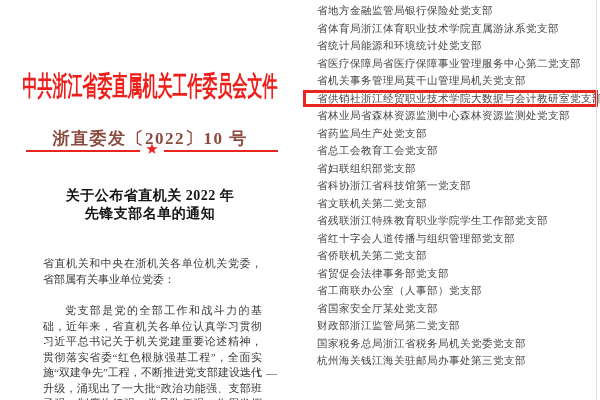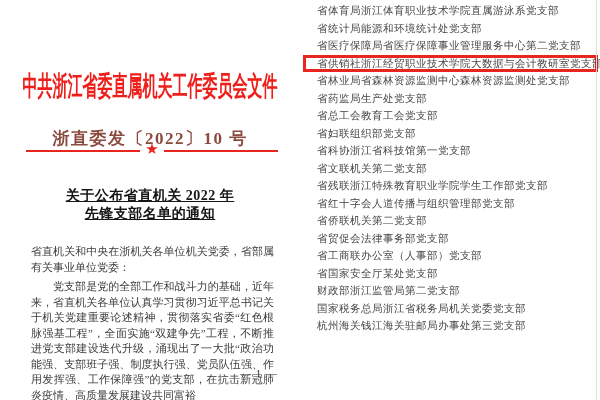--- a/index.html
+++ b/index.html
@@ -32,27 +32,27 @@
     position:absolute;top:143px;left:26px;width:252px;height:15px;
     display:flex;align-items:center;
   }
   .rule .seg{flex:1;height:2px;background:var(--divider-red);}
   .rule .star{
     color:var(--divider-red);font-size:15px;line-height:15px;padding:0 5px;
     transform:translateY(-1px);
   }
   .doc-title{
     position:absolute;top:187px;left:0;width:300px;text-align:center;
-    font-weight:bold;font-size:14px;line-height:18px;color:#161616;letter-spacing:0.5px;text-decoration:underline;
+    font-weight:bold;font-size:14px;line-height:18px;color:#161616;letter-spacing:0.5px;
   }
   .doc-body{
     position:absolute;top:240px;left:27px;width:251px;
     font-size:11px;line-height:15.5px;color:var(--body-text);text-align:justify;
   }
-  .doc-body p{margin:4px;}
+  .doc-body p{margin:16px;}
   .doc-body .para{text-indent:2em;}
   .page-num{
     position:absolute;top:367px;left:200px;width:78px;text-align:right;
     font-size:11px;color:#333333;letter-spacing:1px;
   }
 
   
   .branch-list{position:absolute;top:2px;left:303px;width:295px;}
   .branch-item{
     height:17.5px;line-height:17.5px;padding-left:14px;box-sizing:border-box;
@@ -90,23 +90,25 @@
 
     <div class="doc-body">
       <p class="salutation">省直机关和中央在浙机关各单位机关党委，省部属有关事业单位党委：</p>
       <p class="para">党支部是党的全部工作和战斗力的基础，近年来，省直机关各单位认真学习贯彻习近平总书记关于机关党建重要论述精神，贯彻落实省委“红色根脉强基工程”，全面实施“双建争先”工程，不断推进党支部建设迭代升级，涌现出了一大批“政治功能强、支部班子强、制度执行强、党员队伍强、作用发挥强、工作保障强”的党支部，在抗击新冠肺炎疫情、高质量发展建设共同富裕</p>
     </div>
 
     <div class="page-num">— 1 —</div>
   </div>
 
   <div class="branch-list" id="branch-list">
+      <div class="branch-item">省地方金融监管局银行保险处党支部</div>
       <div class="branch-item">省体育局浙江体育职业技术学院直属游泳系党支部</div>
       <div class="branch-item">省统计局能源和环境统计处党支部</div>
       <div class="branch-item">省医疗保障局省医疗保障事业管理服务中心第二党支部</div>
+      <div class="branch-item">省机关事务管理局莫干山管理局机关党支部</div>
       <div class="branch-item highlighted">省供销社浙江经贸职业技术学院大数据与会计教研室党支部</div>
       <div class="branch-item">省林业局省森林资源监测中心森林资源监测处党支部</div>
       <div class="branch-item">省药监局生产处党支部</div>
       <div class="branch-item">省总工会教育工会党支部</div>
       <div class="branch-item">省妇联组织部党支部</div>
       <div class="branch-item">省科协浙江省科技馆第一党支部</div>
       <div class="branch-item">省文联机关第二党支部</div>
       <div class="branch-item">省残联浙江特殊教育职业学院学生工作部党支部</div>
       <div class="branch-item">省红十字会人道传播与组织管理部党支部</div>
       <div class="branch-item">省侨联机关第二党支部</div>

